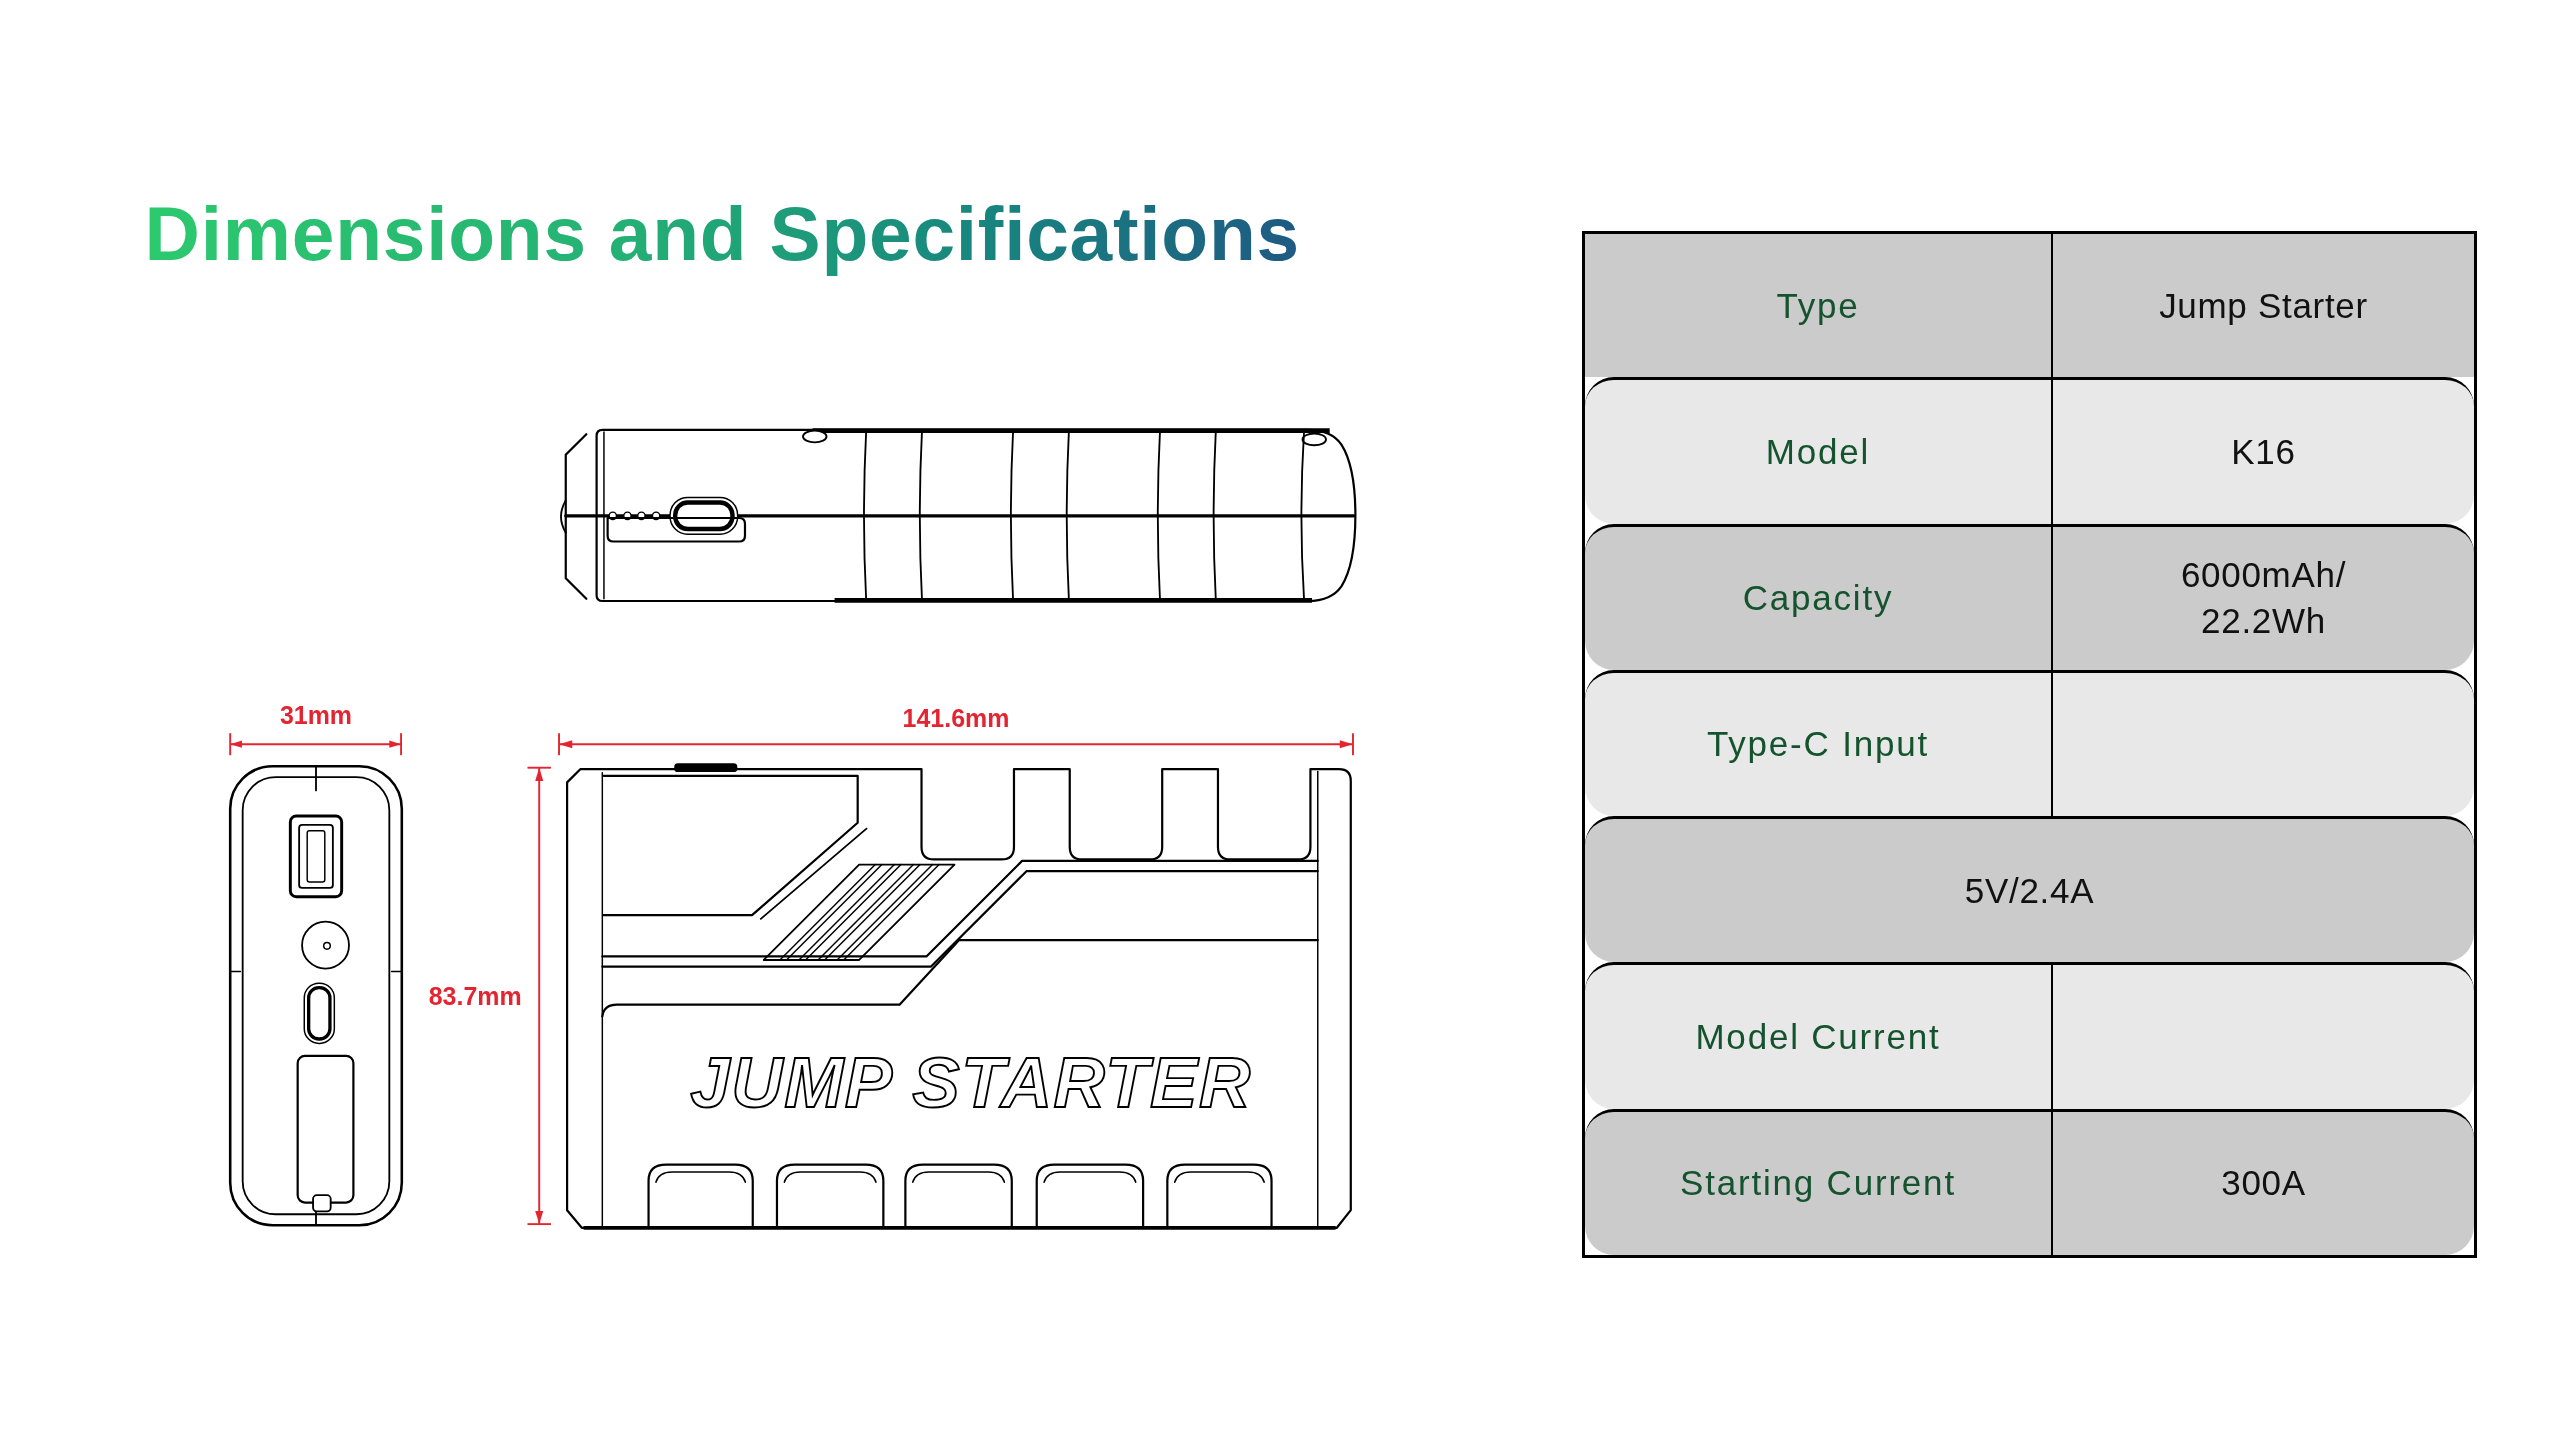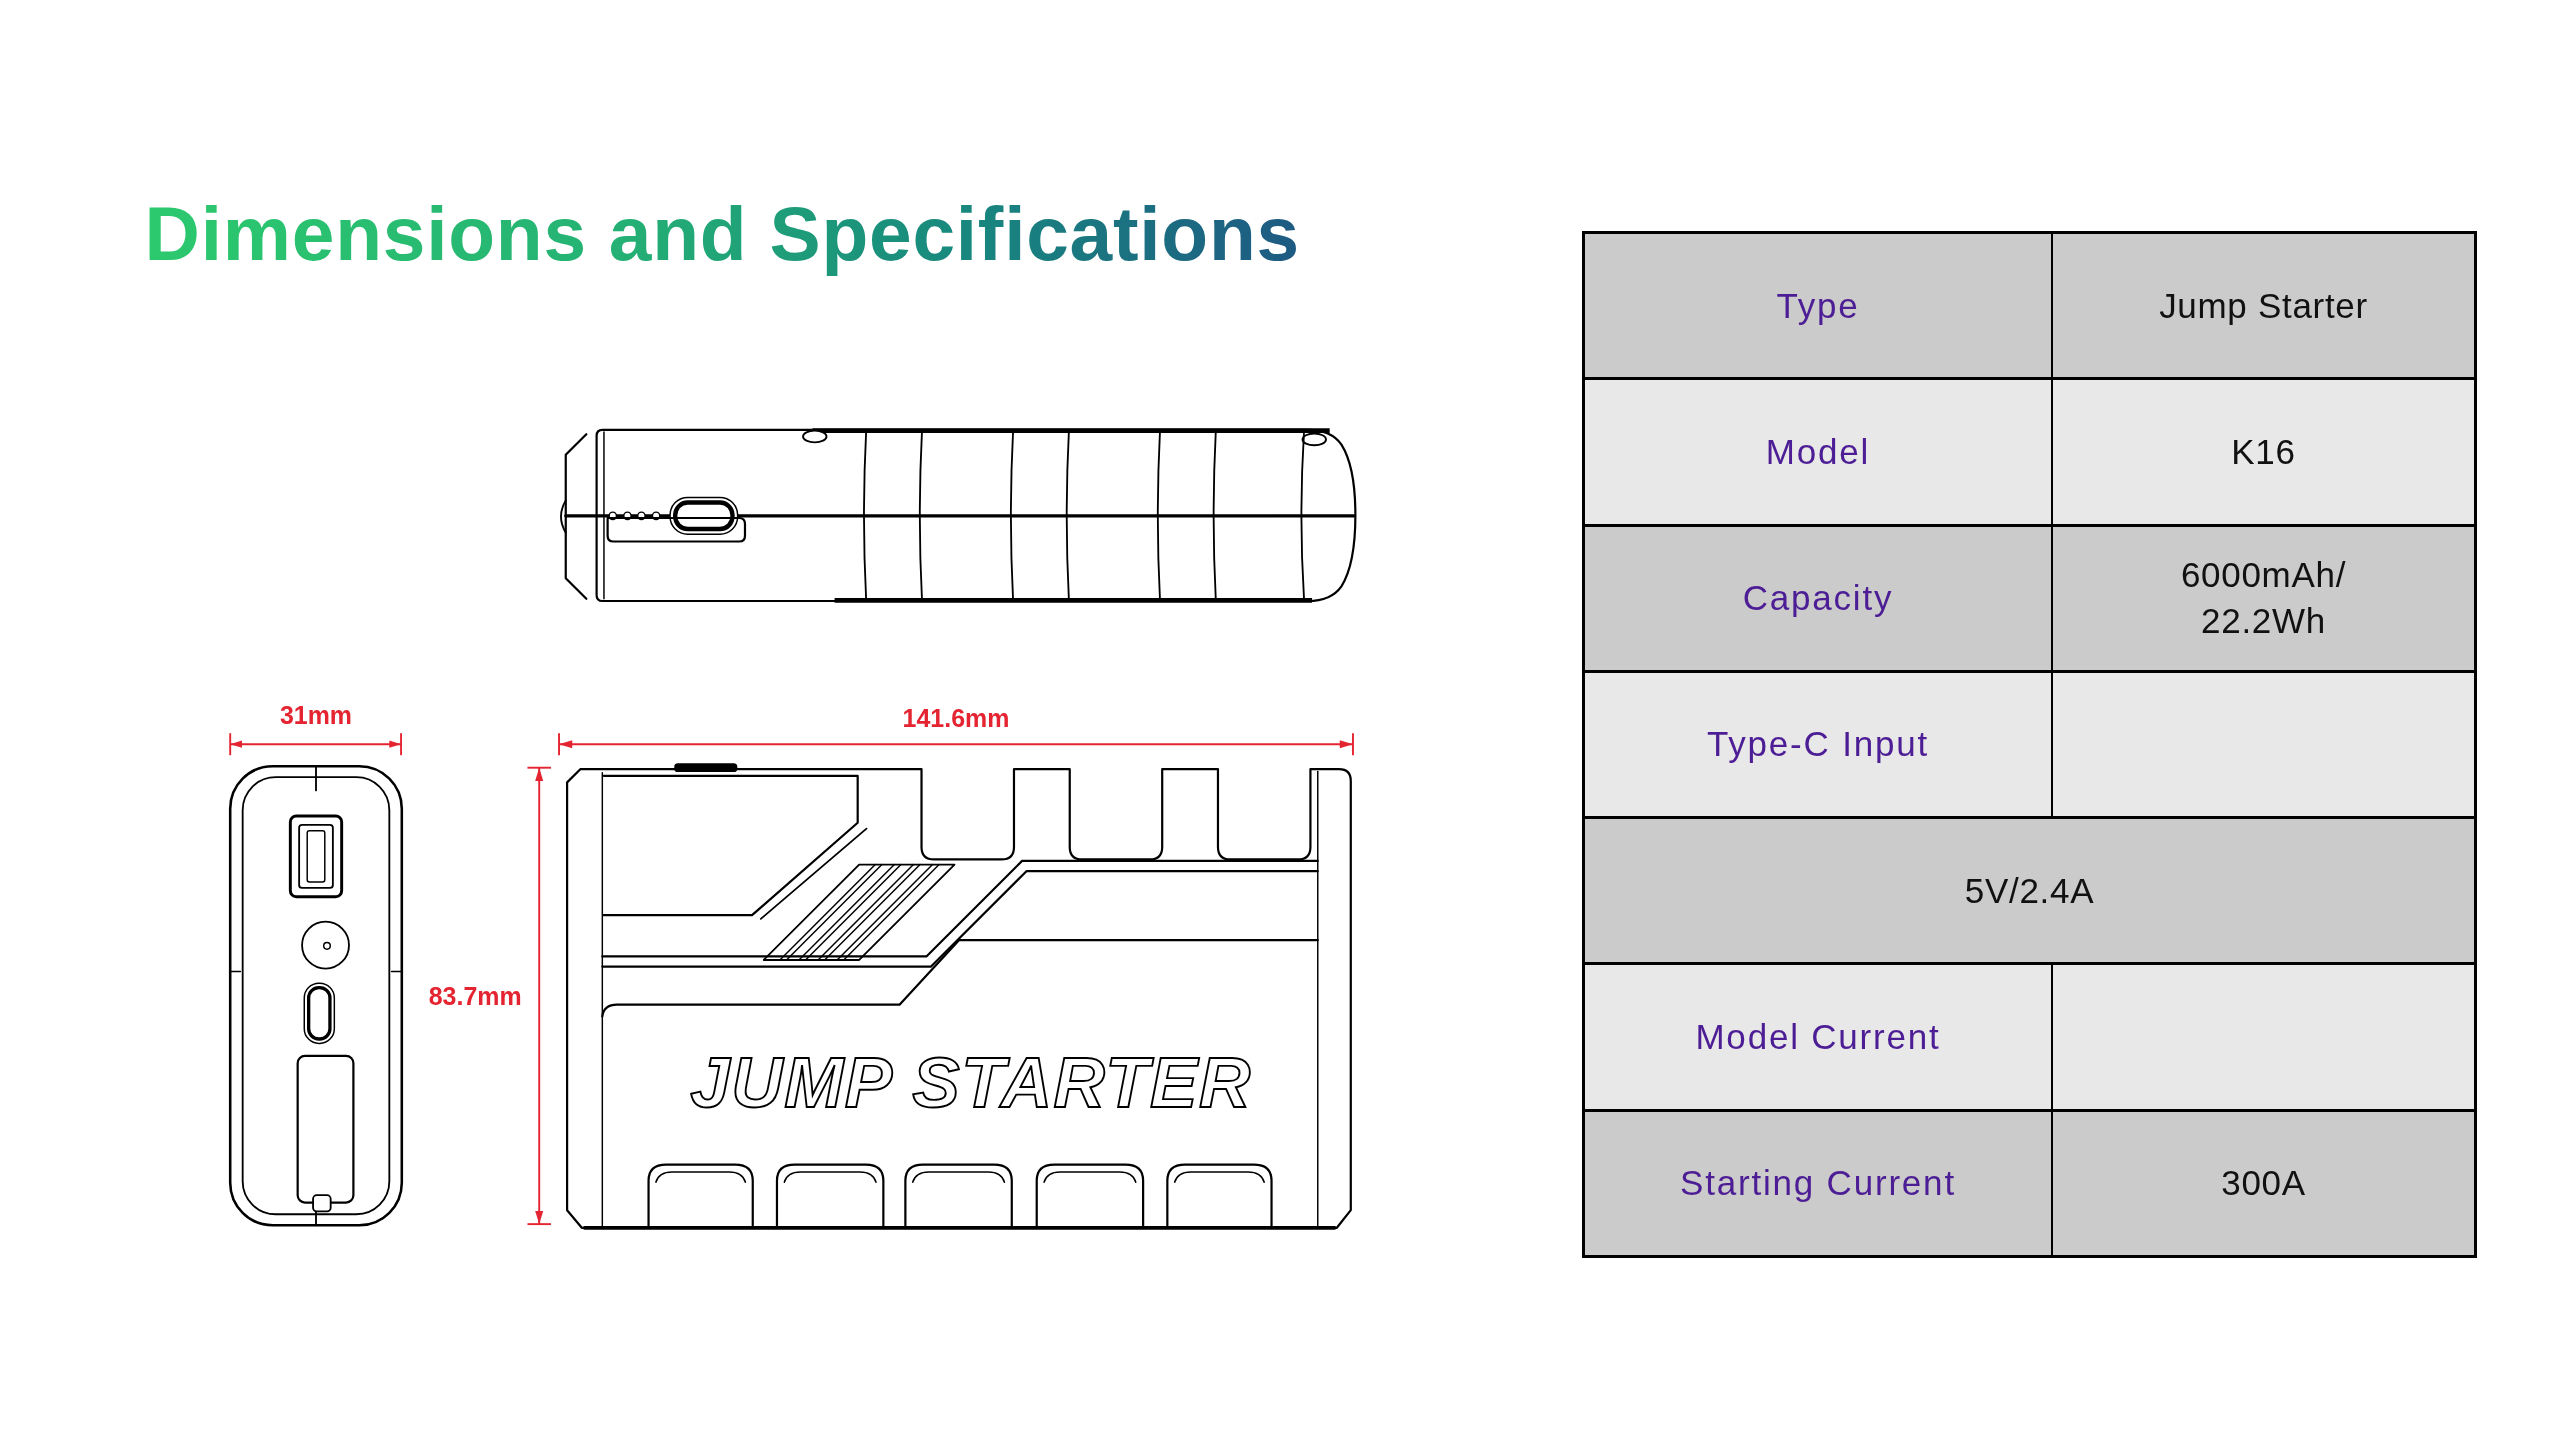--- a/index.html
+++ b/index.html
@@ -33,27 +33,27 @@
     font-weight:bold;font-style:italic;font-size:97px;letter-spacing:2px;
     fill:#ffffff;stroke:#000000;stroke-width:2.6;
   }
   
   #spec-table{
     left:1582px;top:231px;width:895px;height:1027px;
     box-sizing:border-box;border:3.7px solid #000;
     display:flex;flex-direction:column;
   }
   .spec-row{flex:1;display:flex;align-items:stretch;}
-  .spec-row + .spec-row{border-top:3.7px solid #000;}
+  .spec-row + .spec-row{border-top:3.7px solid #000;border-radius:29px;}
   .spec-row:nth-child(odd){background:#cbcbcb;}
   .spec-row:nth-child(even){background:#e8e8e8;}
   .spec-label{
     width:466px;border-right:2.2px solid #000;
     display:flex;align-items:center;justify-content:center;
-    font-size:35px;letter-spacing:1.8px;color:#4c1d95;
+    font-size:35px;letter-spacing:1.8px;color:#14532d;
   }
   .spec-value{
     flex:1;display:flex;align-items:center;justify-content:center;
     font-size:35px;letter-spacing:0.7px;color:#111;
     text-align:center;white-space:pre-line;line-height:1.32;
   }
 </style>
 </head>
 <body>
 

